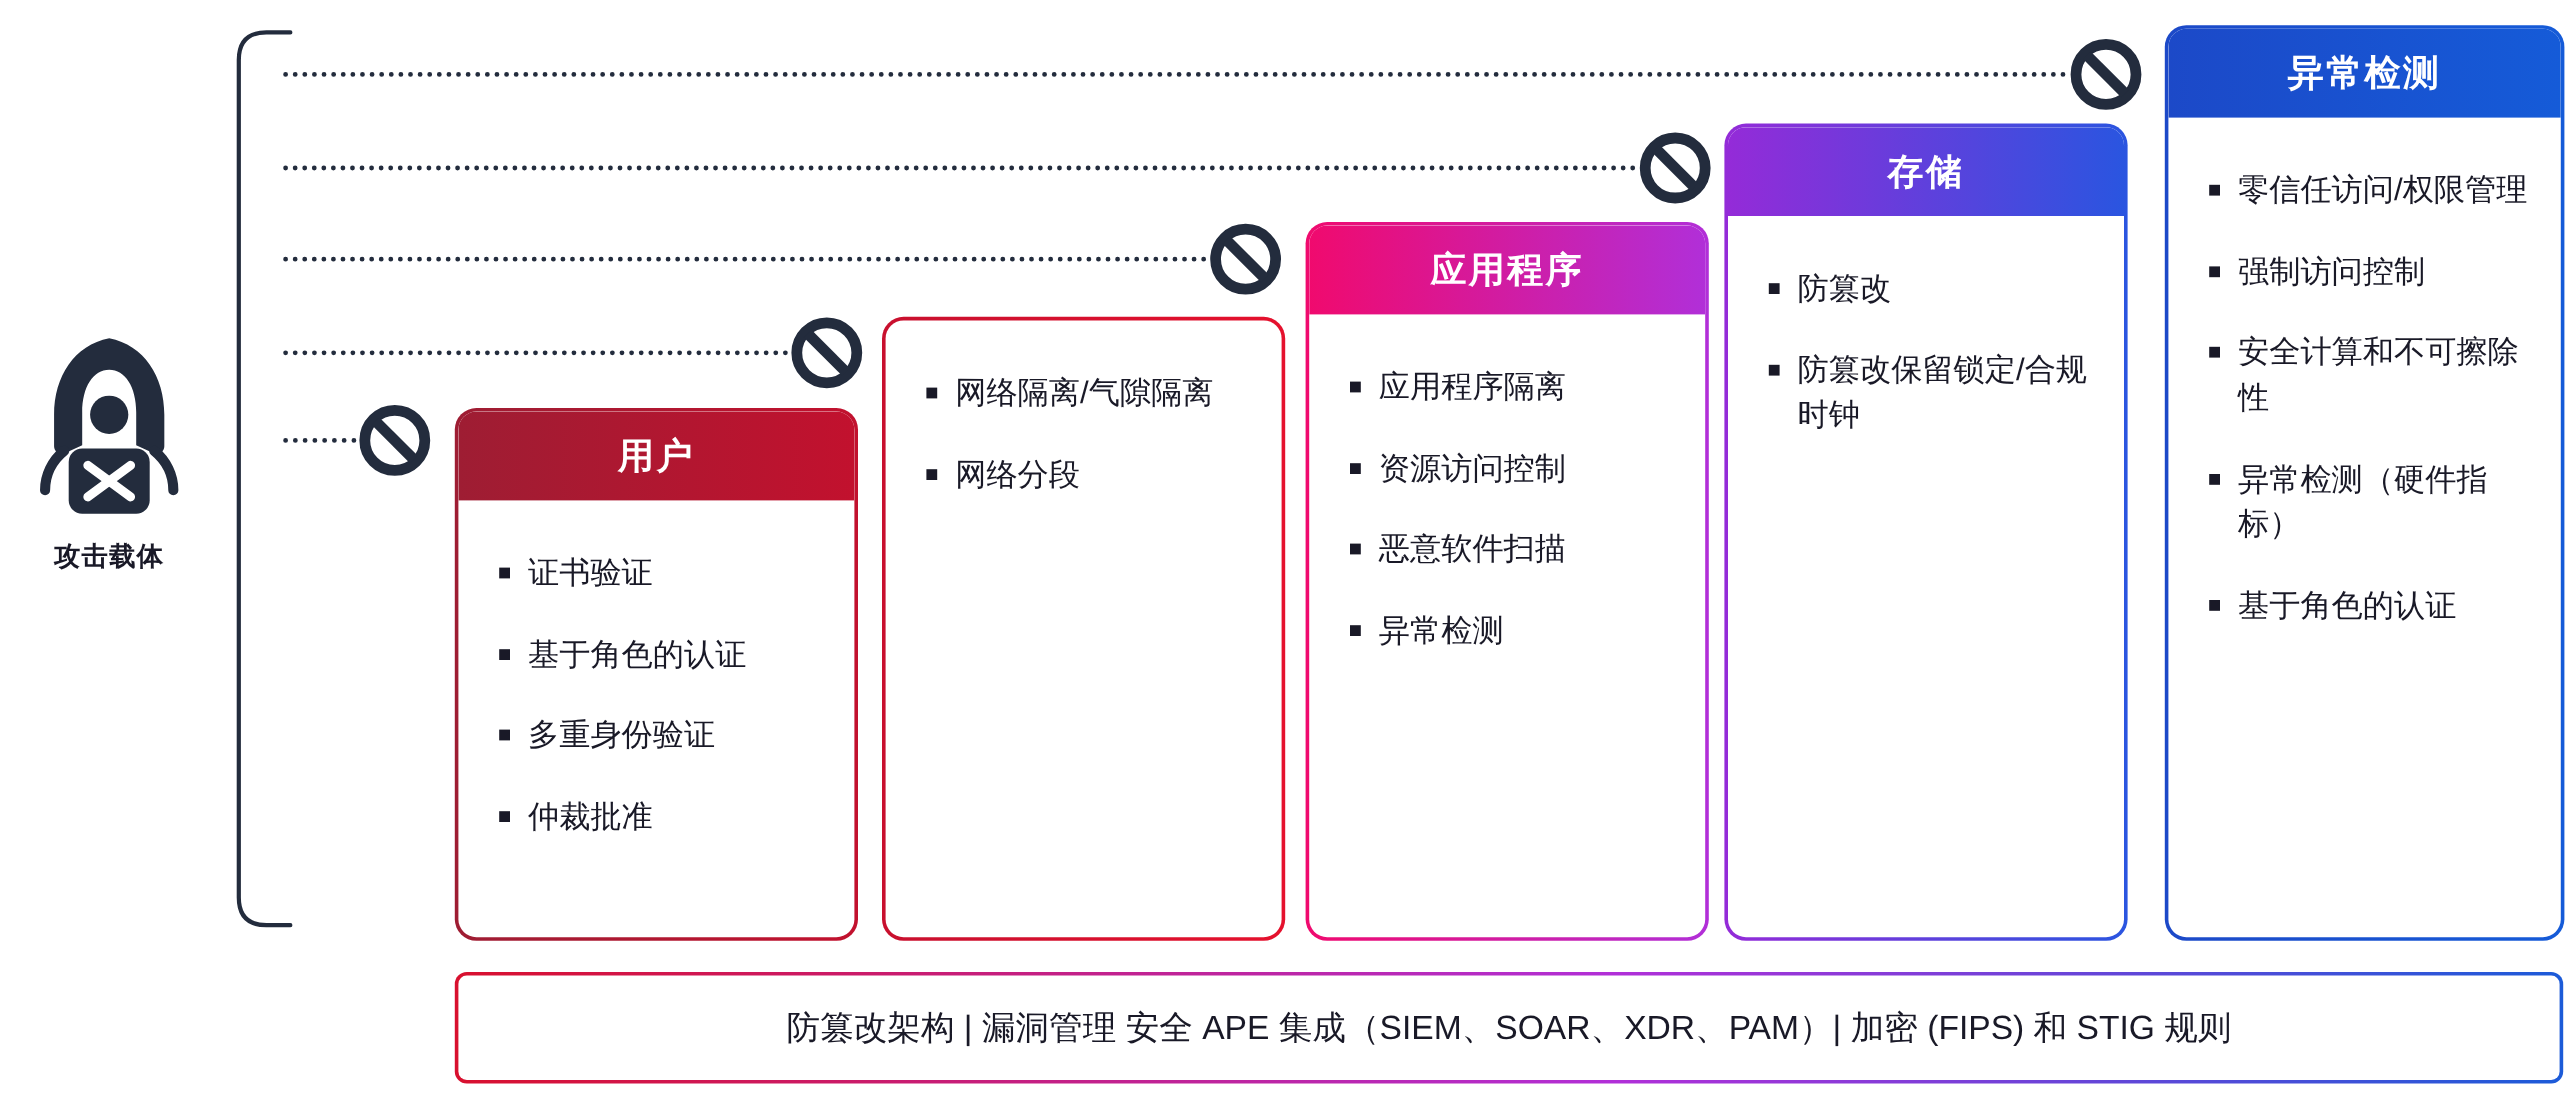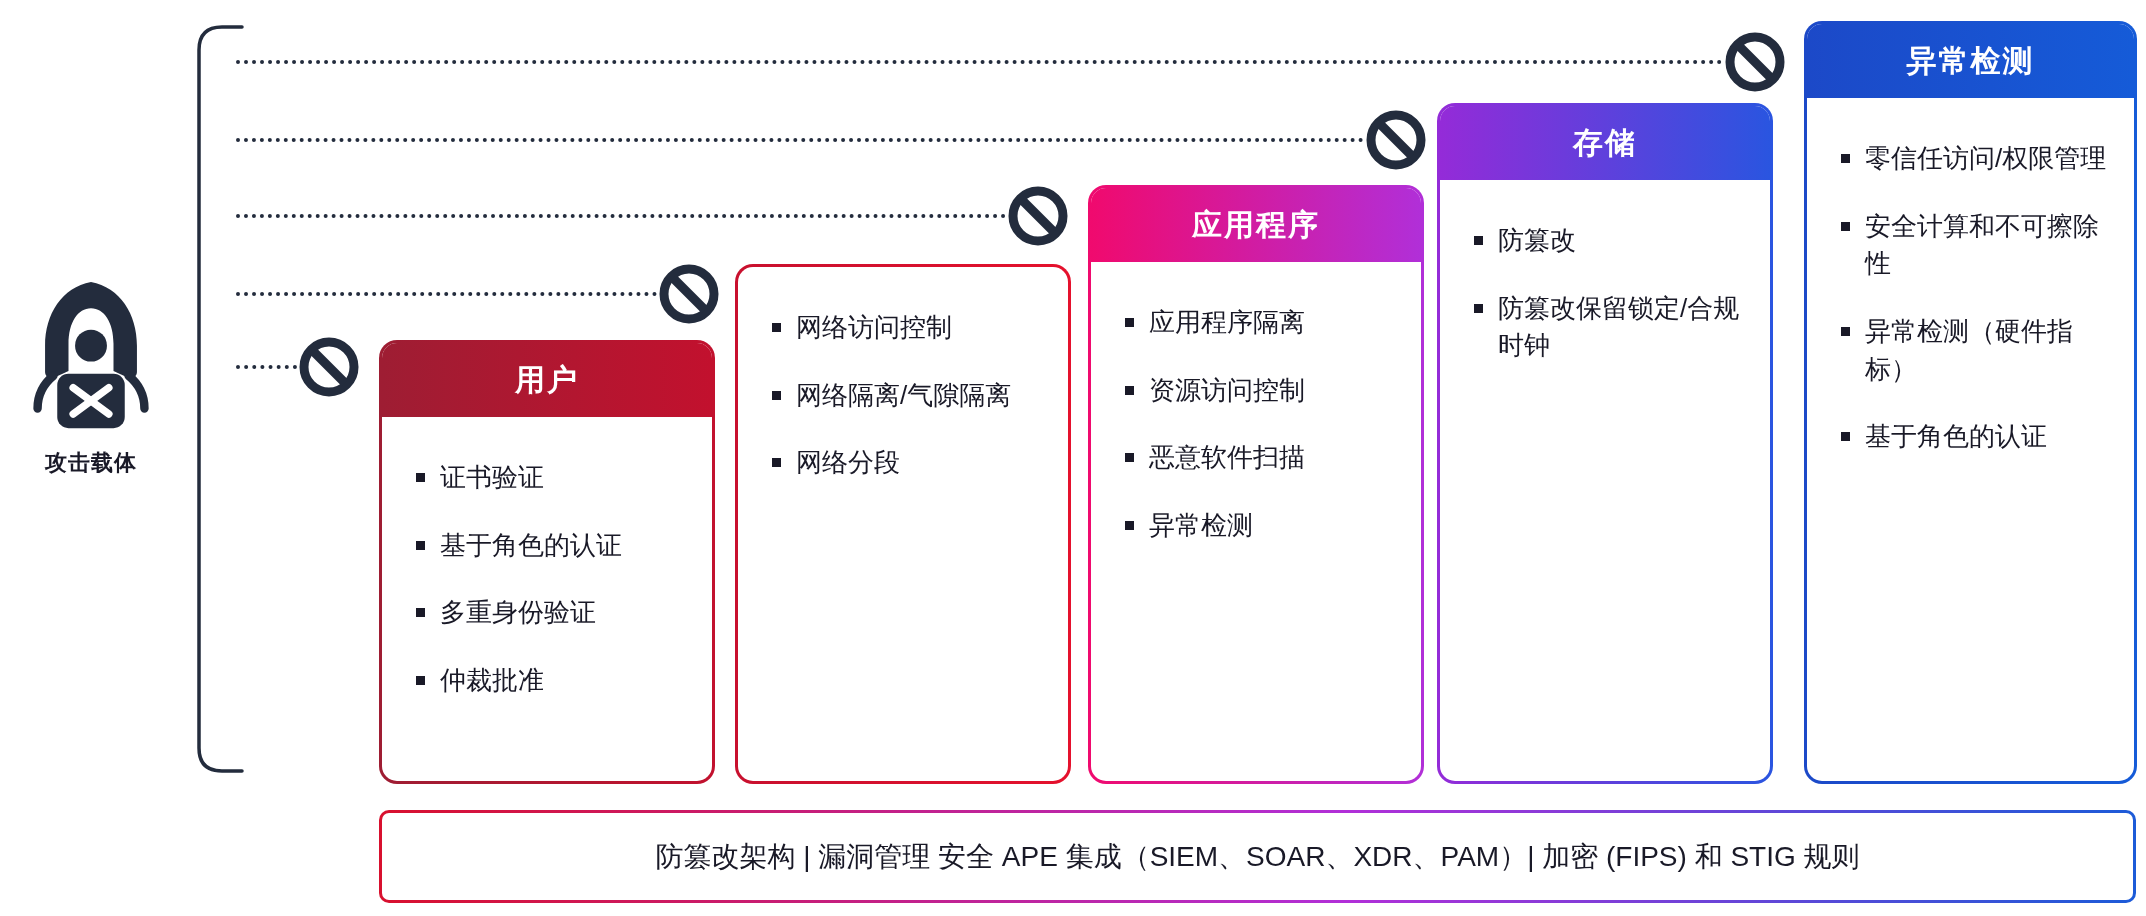--- a/index.html
+++ b/index.html
@@ -112,24 +112,20 @@
     <span class="item-text">仲裁批准</span>
   </li>
           </ul>
     </div>
   </div>
       <div class="card" style="left: 735px; top: 264px; width: 336px; height: 520px; background: linear-gradient(90deg, rgb(200, 16, 46), rgb(229, 17, 45));">
     <div class="card-inner">
       <ul class="card-items">
             <li class="card-item">
     <span class="bullet"></span>
-    <span class="item-text">网络访问控制</span>
-  </li>
-            <li class="card-item">
-    <span class="bullet"></span>
     <span class="item-text">网络隔离/气隙隔离</span>
   </li>
             <li class="card-item">
     <span class="bullet"></span>
     <span class="item-text">网络分段</span>
   </li>
           </ul>
     </div>
   </div>
       <div class="card" style="left: 1088px; top: 185px; width: 336px; height: 599px; background: linear-gradient(90deg, rgb(240, 10, 110), rgb(177, 47, 216));">
@@ -176,20 +172,24 @@
   </div>
       <div class="card" style="left: 1804px; top: 21px; width: 333px; height: 763px; background: linear-gradient(90deg, rgb(28, 73, 200), rgb(21, 91, 216));">
     <div class="card-inner">
       <div class="card-header" style="background: linear-gradient(90deg, rgb(28, 73, 200), rgb(21, 91, 216));">
         <span class="card-title">异常检测</span>
       </div>
       <ul class="card-items">
             <li class="card-item">
     <span class="bullet"></span>
     <span class="item-text">零信任访问/权限管理</span>
+  </li>
+            <li class="card-item">
+    <span class="bullet"></span>
+    <span class="item-text">强制访问控制</span>
   </li>
             <li class="card-item">
     <span class="bullet"></span>
     <span class="item-text">安全计算和不可擦除性</span>
   </li>
             <li class="card-item">
     <span class="bullet"></span>
     <span class="item-text">异常检测（硬件指标）</span>
   </li>
             <li class="card-item">

